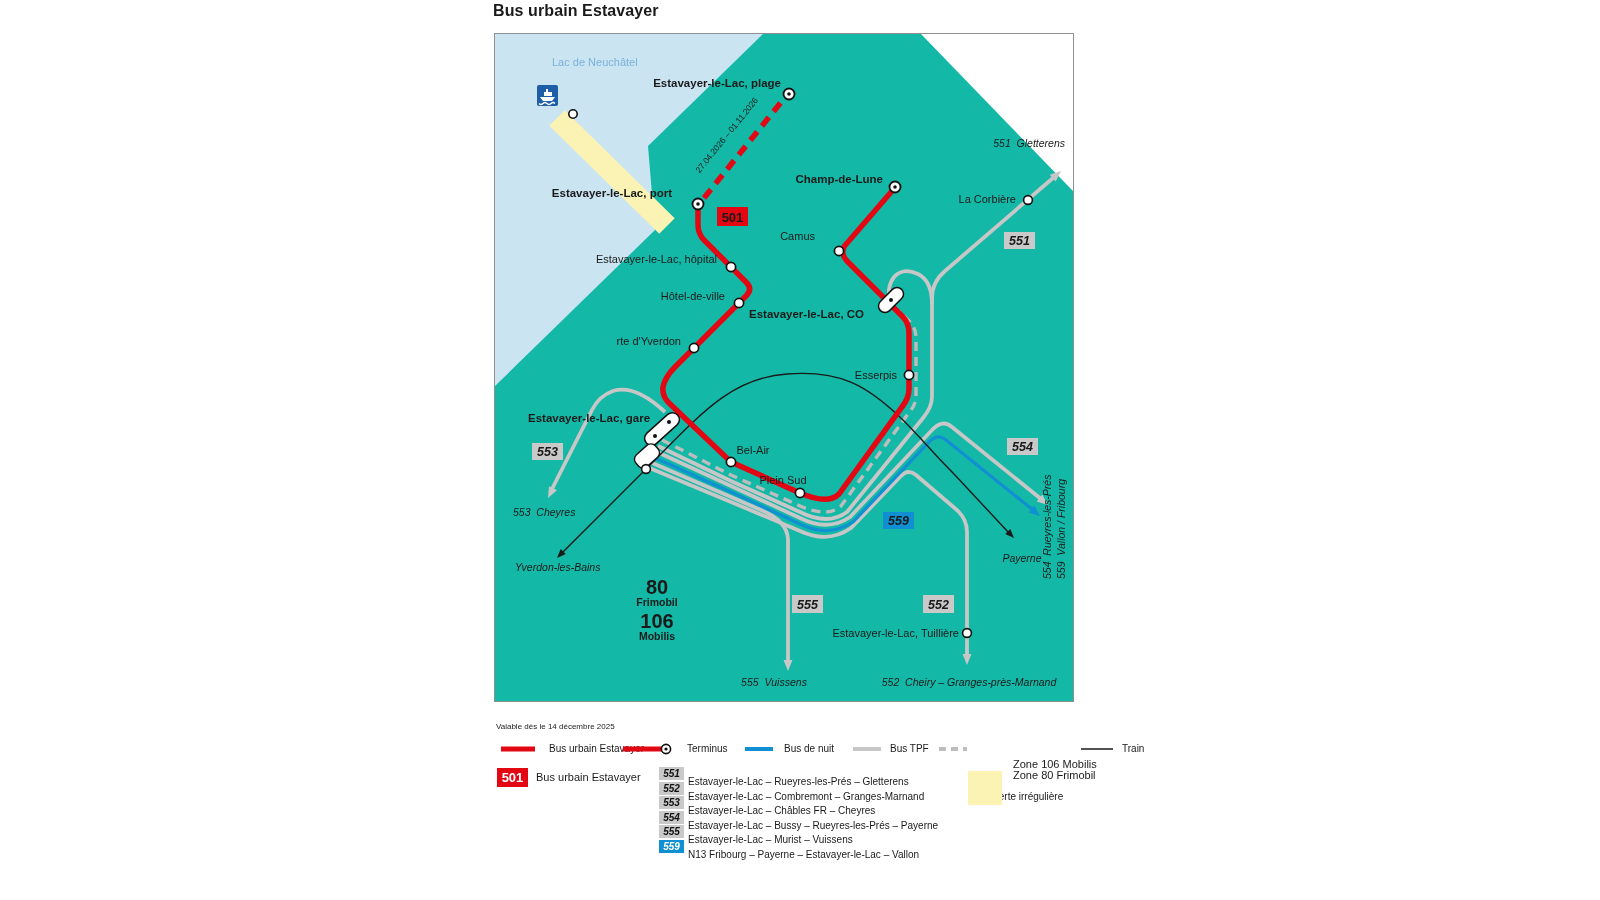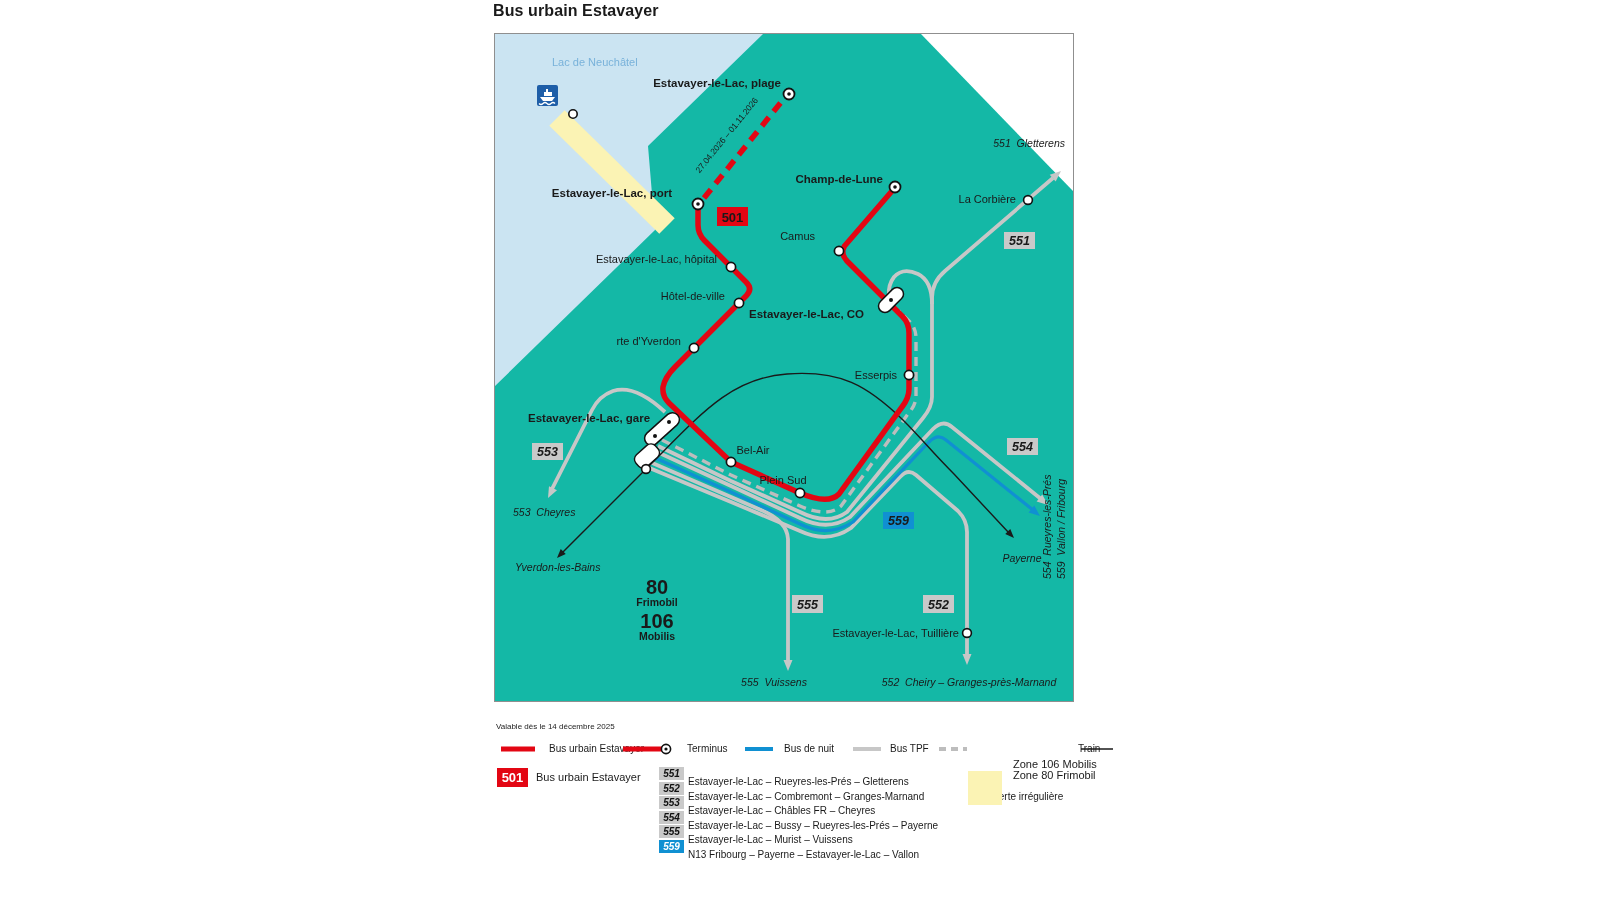--- a/index.html
+++ b/index.html
@@ -209,21 +209,21 @@
     <svg width="30" height="16">
         <line x1="1" y1="8" x2="29" y2="8" stroke="#BDBDBD" stroke-width="4" stroke-dasharray="7 5"></line>
       </svg>
   </div>
   <div class="txt" style="left:976px;margin-top:48px;">Desserte irrégulière</div>
   <div class="item" style="left:1080px;">
     <svg width="34" height="16">
         <line x1="1" y1="8" x2="33" y2="8" stroke="#1a1a1a" stroke-width="1.5"></line>
       </svg>
   </div>
-  <div class="txt" style="left:1078px;">Train</div>
+  <div class="txt" style="left:1122px;">Train</div>
 </div>
 
 <div class="abs badge red" style="left:497px;top:768px;width:31px;height:19px;font-size:13px;">501</div>
 <div class="abs" style="left:536px;top:771px;font-size:11px;">Bus urbain Estavayer</div>
 
 <div class="abs routes" style="left:659px;top:767px;width:420px;height:95px;">
   <div class="row" style="top:0px;">
     <span class="rbadge">551</span>
     <span class="rtext">Estavayer-le-Lac – Rueyres-les-Prés – Gletterens</span>
   </div>

